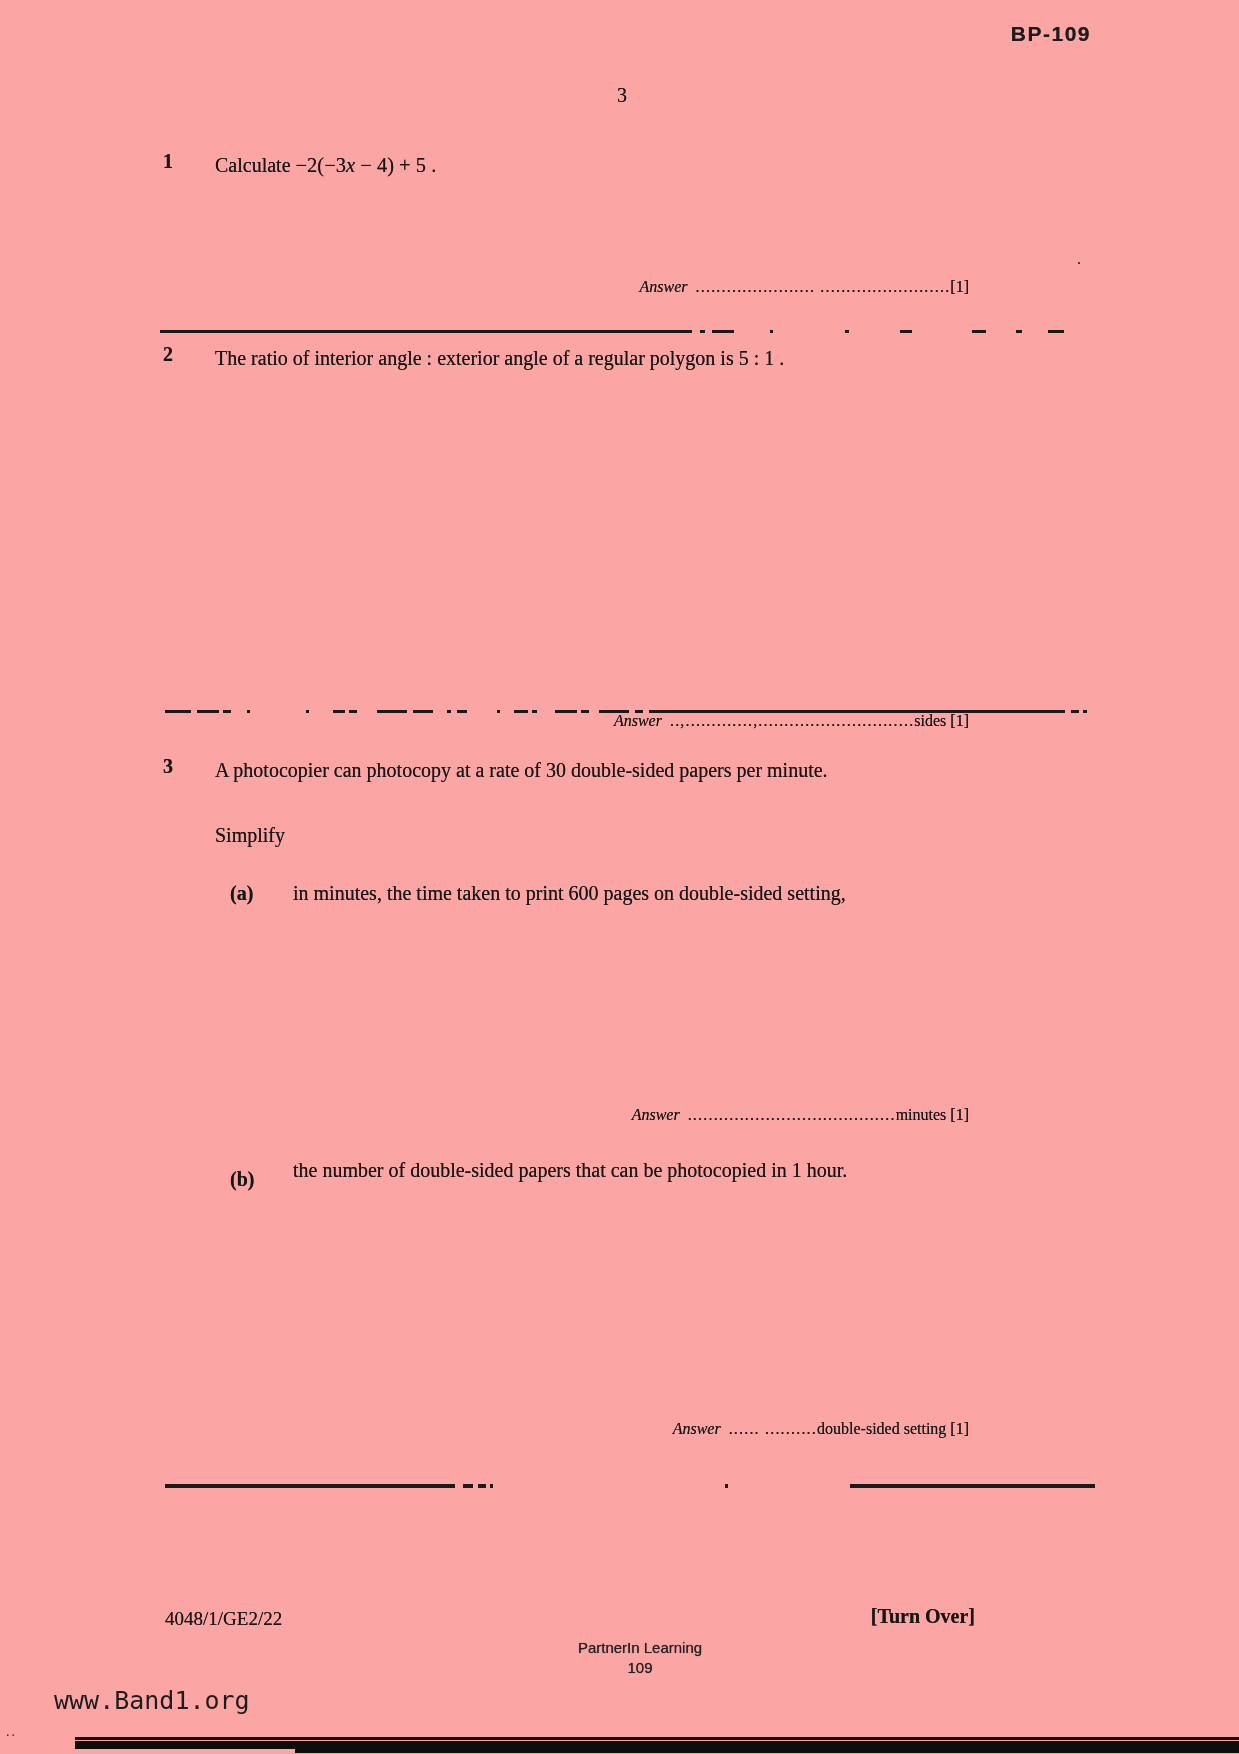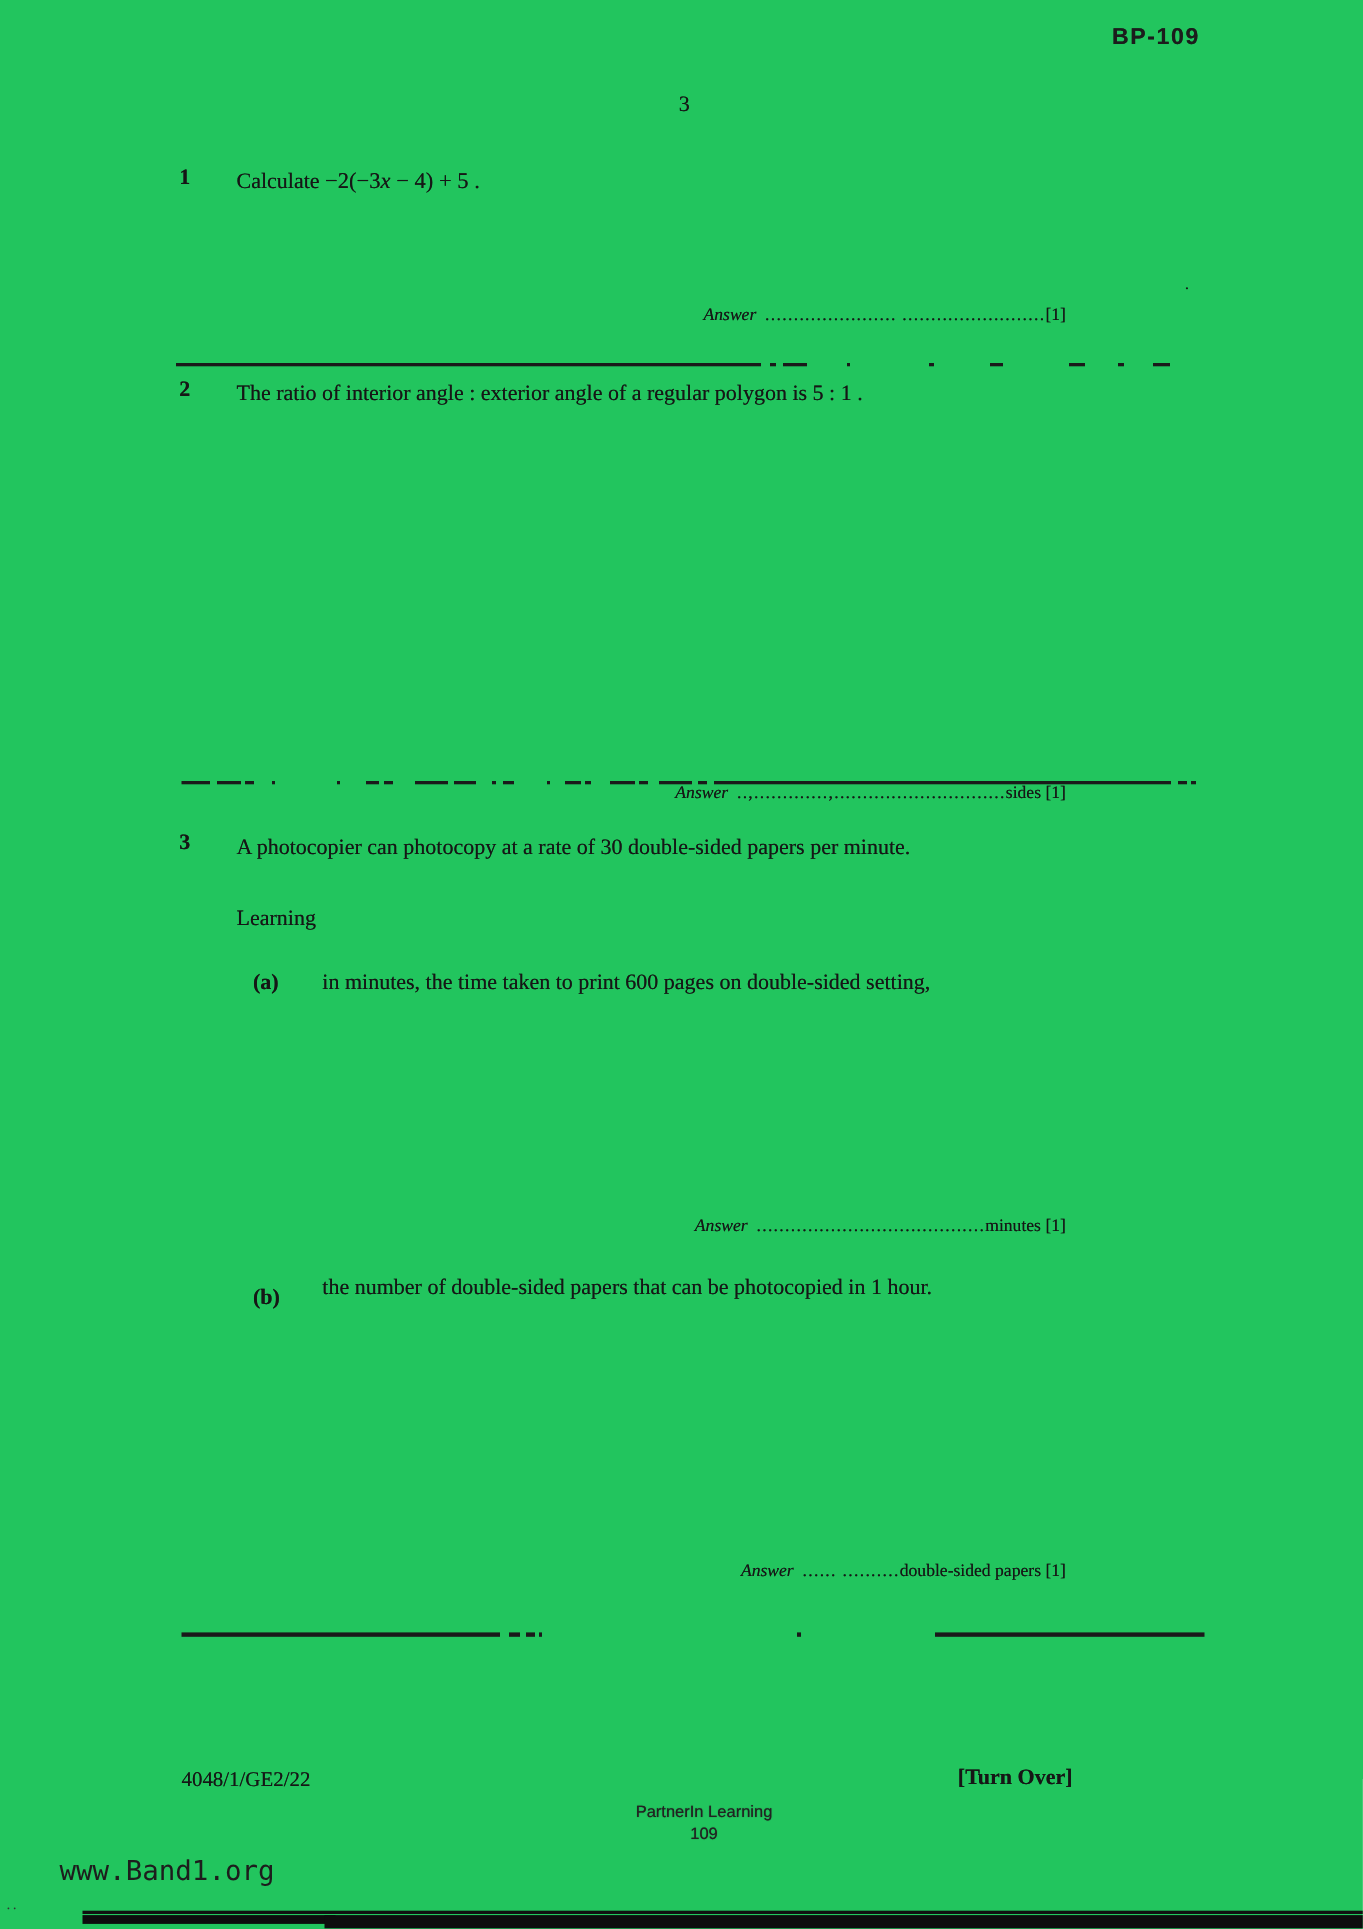--- a/index.html
+++ b/index.html
@@ -1,20 +1,20 @@
 <!DOCTYPE html>
 <html><head>
 <meta charset="utf-8">
 <style>
   html,body{margin:0;padding:0;background:#e8e8e8;}
   .page{
     position:relative;
     width:1239px;height:1754px;
     margin:0 auto;
-    background:#22c55e;
+    background:#fca5a5;
     overflow:hidden;
     font-family:"Liberation Serif", serif;
     color:#161616;
   }
   .scan{ text-shadow:0 0 0.6px rgba(20,20,20,0.75); }
   .abs{ position:absolute; }
 
   .header-code{
     top:22px; right:148px;
     font-family:"Liberation Sans", sans-serif;
@@ -128,32 +128,32 @@
   <div class="abs q-text scan" style="top:343px;">
     <div>The ratio of interior angle : exterior angle of a regular polygon is 5 : 1 .</div>
   </div>
   <div class="abs answer-row scan" style="top:668px;margin-top:44px;">
     <span class="ans-label">Answer</span><span class="ans-dots">..,.............,..............................</span><span>sides</span><span> [1]</span>
   </div>
   <div class="abs divider" id="divider-2"></div>
 
   <div class="abs q-num scan" style="top:755px;">3</div>
   <div class="abs q-text scan" style="top:755px;">A photocopier can photocopy at a rate of 30 double-sided papers per minute.</div>
-  <div class="abs q-text scan" style="top:820px;">Learning</div>
+  <div class="abs q-text scan" style="top:820px;">Simplify</div>
 
   <div class="abs part-label scan" style="top:882px;">(a)</div>
   <div class="abs part-text scan" style="top:882px;font-family:Liberation Serif, serif;">in minutes, the time taken to print 600 pages on double-sided setting,</div>
   <div class="abs answer-row scan" style="top:1106px;">
     <span class="ans-label">Answer</span><span class="ans-dots">........................................</span><span>minutes</span><span> [1]</span>
   </div>
 
   <div class="abs part-label scan" style="top:1168px;">(b)</div>
   <div class="abs part-text scan" style="top:1159px;">the number of double-sided papers that can be photocopied in 1 hour.</div>
   <div class="abs answer-row scan" style="top:1420px;">
-    <span class="ans-label">Answer</span><span class="ans-dots">...... ..........</span><span>double-sided papers</span><span> [1]</span>
+    <span class="ans-label">Answer</span><span class="ans-dots">...... ..........</span><span>double-sided setting</span><span> [1]</span>
   </div>
   <div class="abs divider" id="divider-3"></div>
 
   <div class="abs footer-code scan">4048/1/GE2/22</div>
   <div class="abs turn-over scan">[Turn Over]</div>
   <div class="abs watermark">
     <div>PartnerIn Learning</div>
     <div>109</div>
   </div>
   <div class="abs site-url">www.Band1.org</div>

